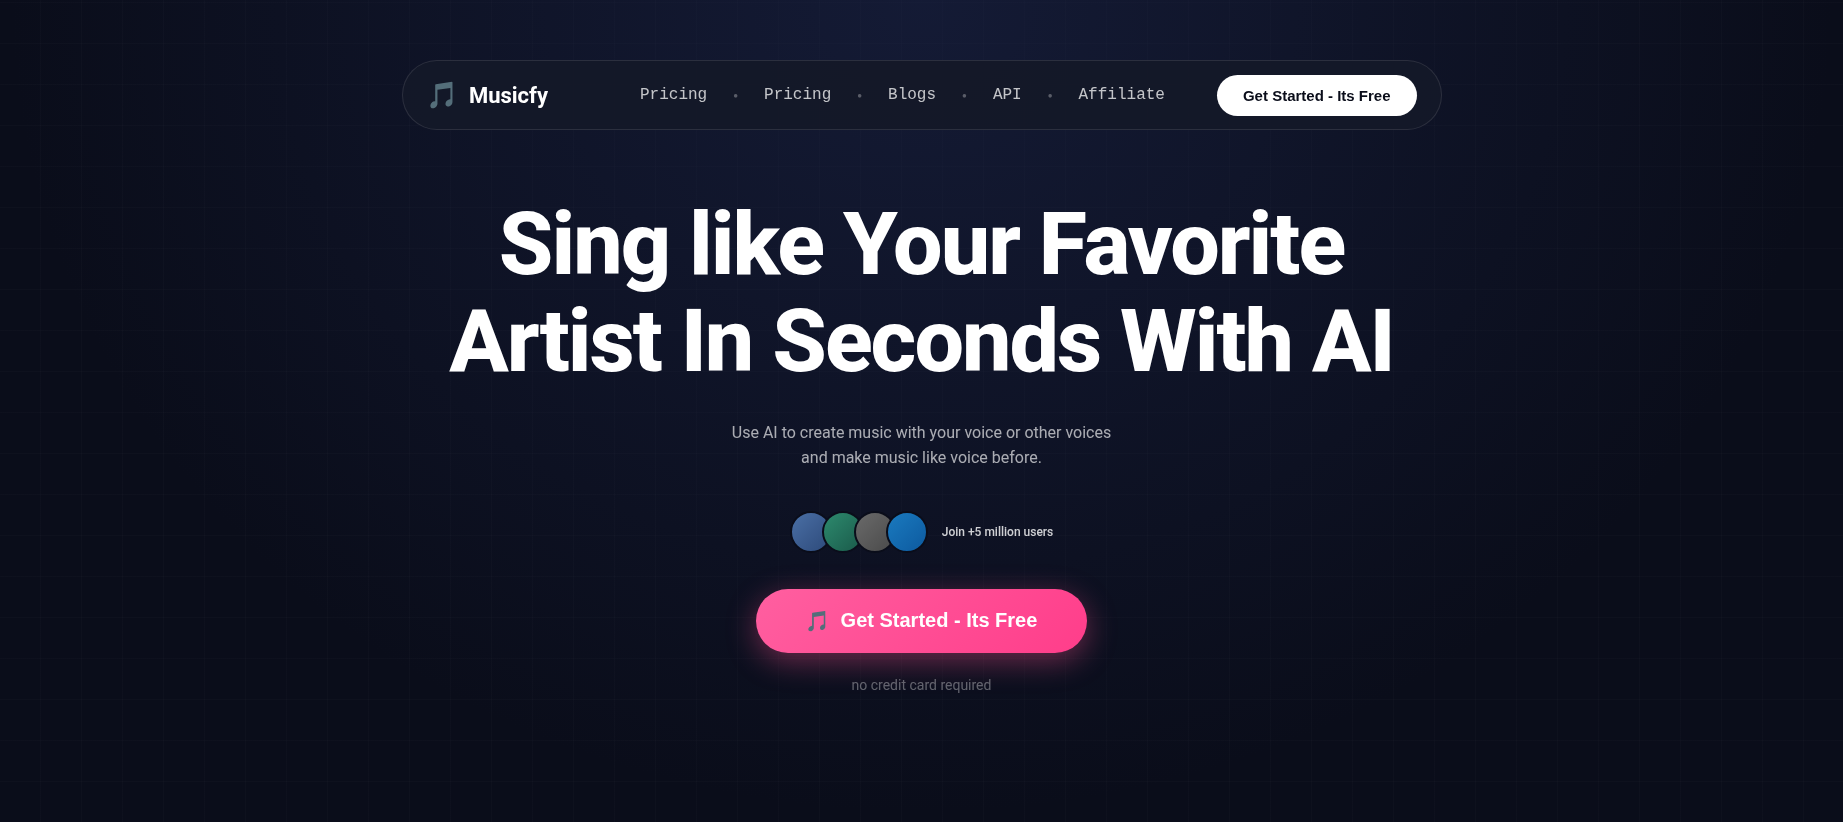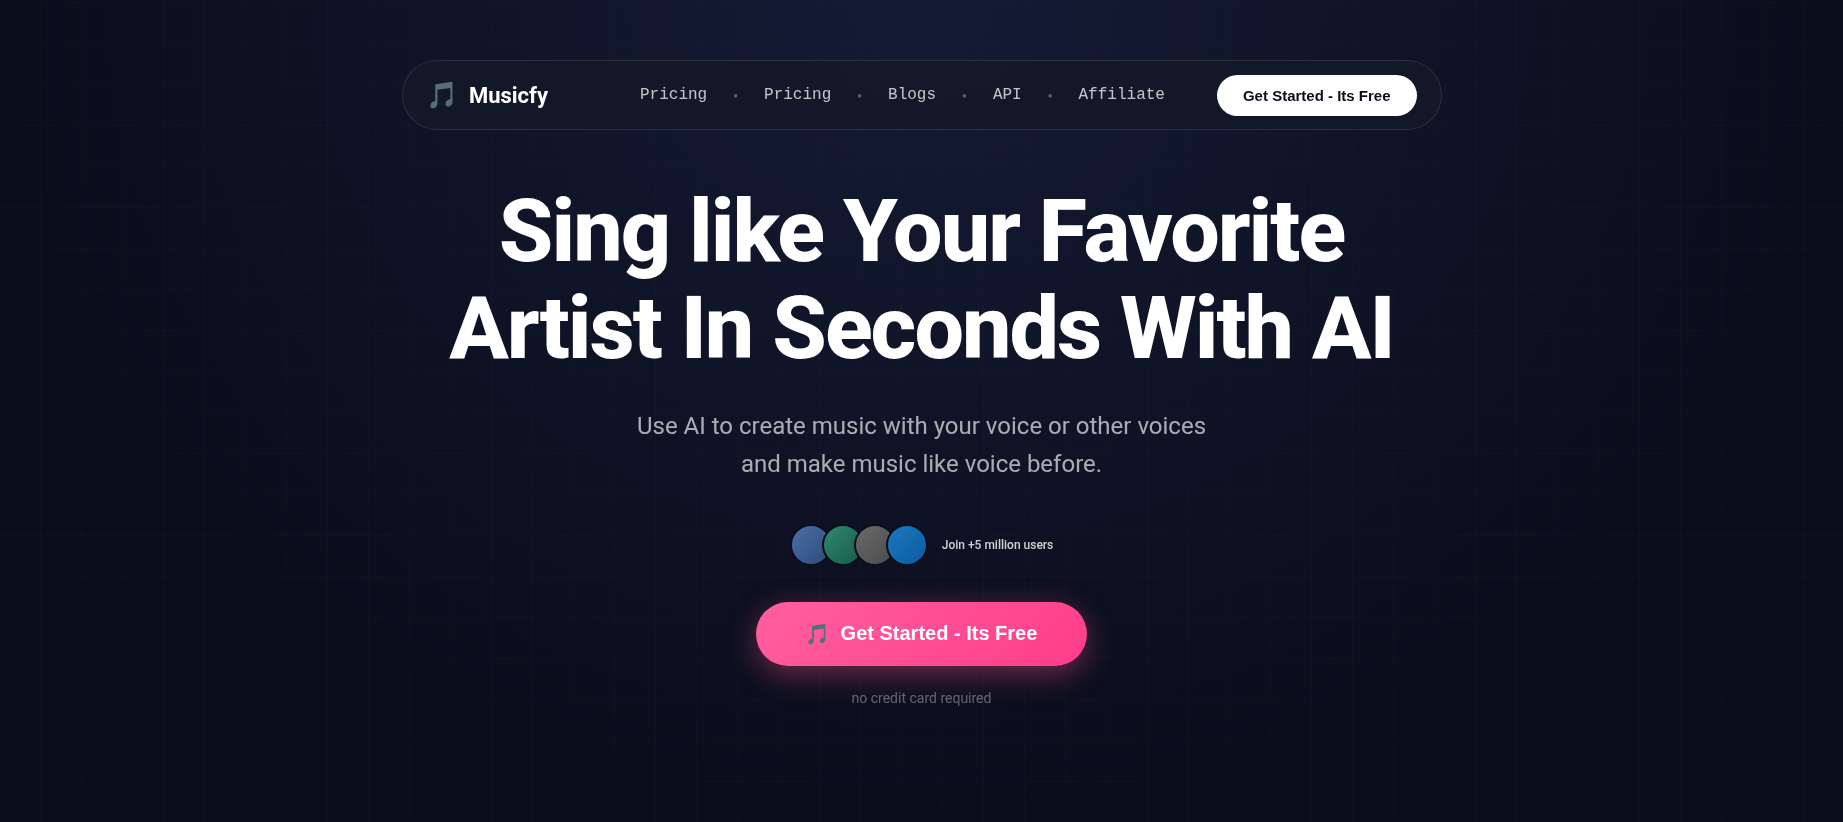--- a/index.html
+++ b/index.html
@@ -133,21 +133,21 @@
       font-weight: 800;
       color: #ffffff;
       text-align: center;
       line-height: 1.1;
       letter-spacing: -2px;
       max-width: 1100px;
       margin-bottom: 30px;
     }
 
     .hero-subtitle {
-      font-size: 24px;
+      font-size: 16px;
       color: rgba(255,255,255,0.65);
       text-align: center;
       line-height: 1.6;
       max-width: 580px;
       margin-bottom: 40px;
     }
 
     .users-row {
       display: flex;
       align-items: center;

